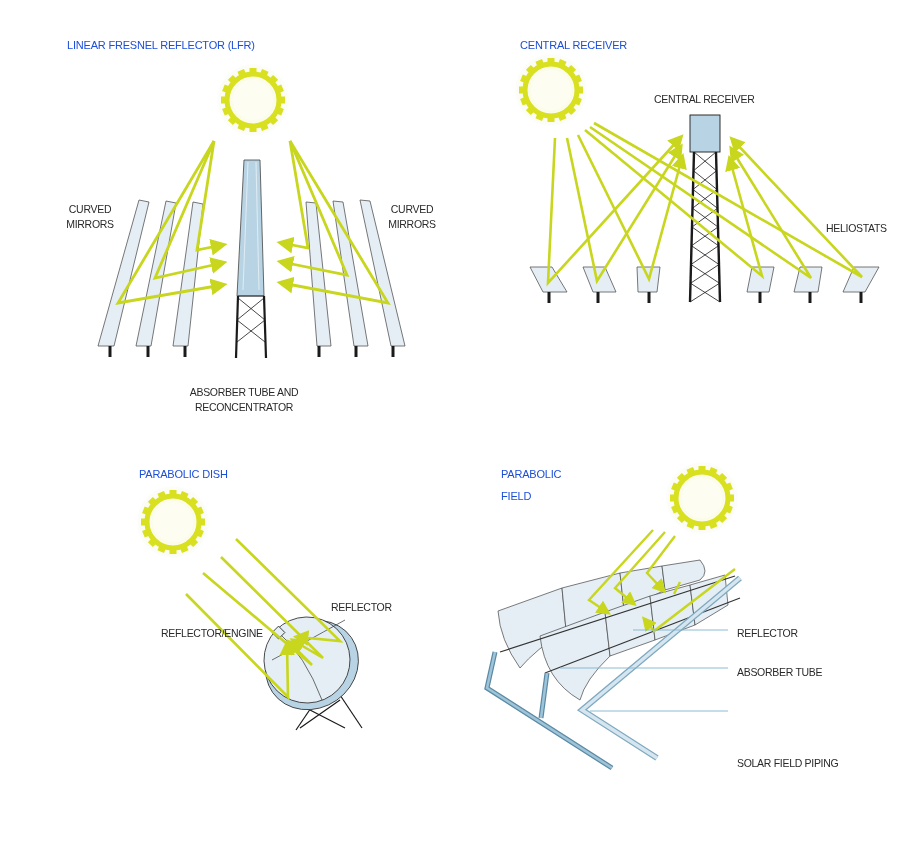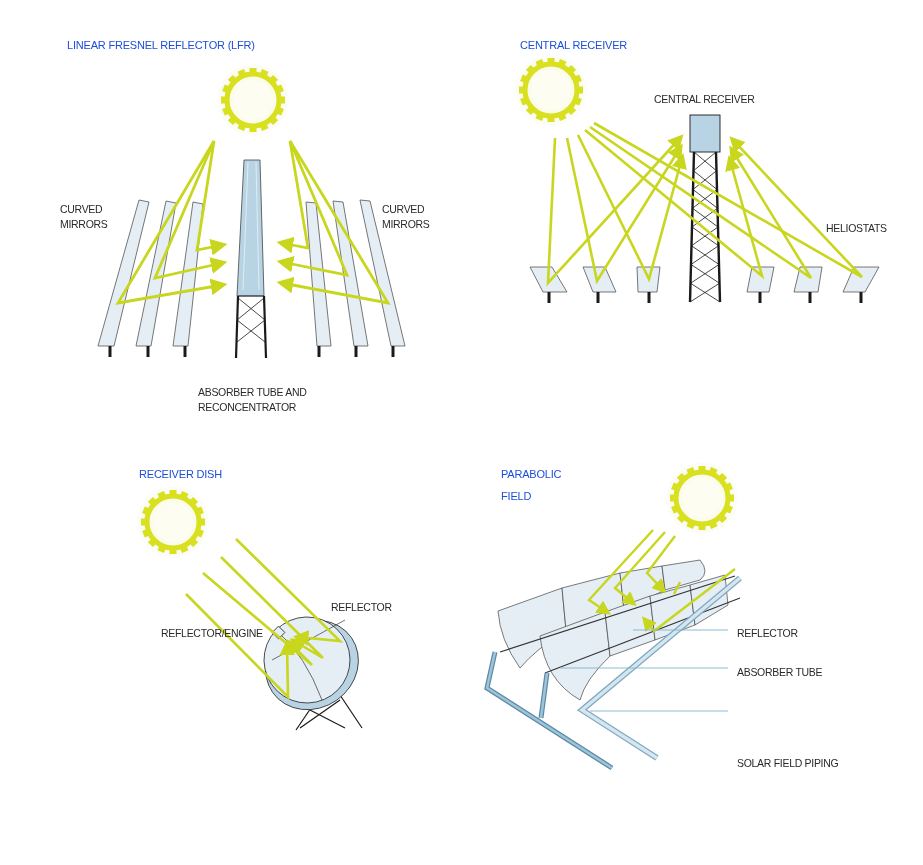--- a/index.html
+++ b/index.html
@@ -1,30 +1,30 @@
 <!DOCTYPE html>
 <html><head>
 <meta charset="utf-8">
 <style>
   html, body { margin: 0; padding: 0; background: #ffffff; }
   body { width: 923px; height: 865px; position: relative; overflow: hidden;
          font-family: "Liberation Sans", sans-serif; }
   .title { position: absolute; color: #1d4ed8; font-size: 11px; font-weight: normal;
            letter-spacing: -0.2px; line-height: 22px; margin: 5px; }
   .label { position: absolute; color: #2a2a2a; font-size: 10.5px; line-height: 15px;
-           letter-spacing: -0.3px; }
+           letter-spacing: -0.3px; text-align: center; }
   .label.left { text-align: left; }
   svg.scene { position: absolute; left: 0; top: 0; }
 </style>
 </head>
 <body>
 
 <h2 class="title" style="left:62px; top:29px;">LINEAR FRESNEL REFLECTOR (LFR)</h2>
 <h2 class="title" style="left:515px; top:29px;">CENTRAL RECEIVER</h2>
-<h2 class="title" style="left:134px; top:458px;">RECEIVER DISH</h2>
+<h2 class="title" style="left:134px; top:458px;">PARABOLIC DISH</h2>
 <div class="title" style="left:496px; top:458px;">
   <div>PARABOLIC</div>
   <div>FIELD</div>
 </div>
 
 <svg class="scene" width="923" height="865" viewBox="0 0 923 865">
   <defs>
     <radialGradient id="sunGlow" cx="50%" cy="50%" r="50%">
       <stop offset="0%" stop-color="#ffffff"></stop>
       <stop offset="60%" stop-color="#fbfce8"></stop>
@@ -306,21 +306,21 @@
 </svg>
 
 <div class="label" style="left:60px; top:202px; width:60px;">
   <div>CURVED</div>
   <div>MIRRORS</div>
 </div>
 <div class="label" style="left:382px; top:202px; width:60px;">
   <div>CURVED</div>
   <div>MIRRORS</div>
 </div>
-<div class="label" style="left:198px; top:385px; width:130px;">
+<div class="label" style="left:179px; top:385px; width:130px;">
   <div>ABSORBER TUBE AND</div>
   <div>RECONCENTRATOR</div>
 </div>
 
 <div class="label left" style="left:654px; top:92px;">CENTRAL RECEIVER</div>
 <div class="label left" style="left:826px; top:221px;">HELIOSTATS</div>
 
 <div class="label left" style="left:331px; top:600px;">REFLECTOR</div>
 <div class="label left" style="left:161px; top:626px;">REFLECTOR/ENGINE</div>
 

